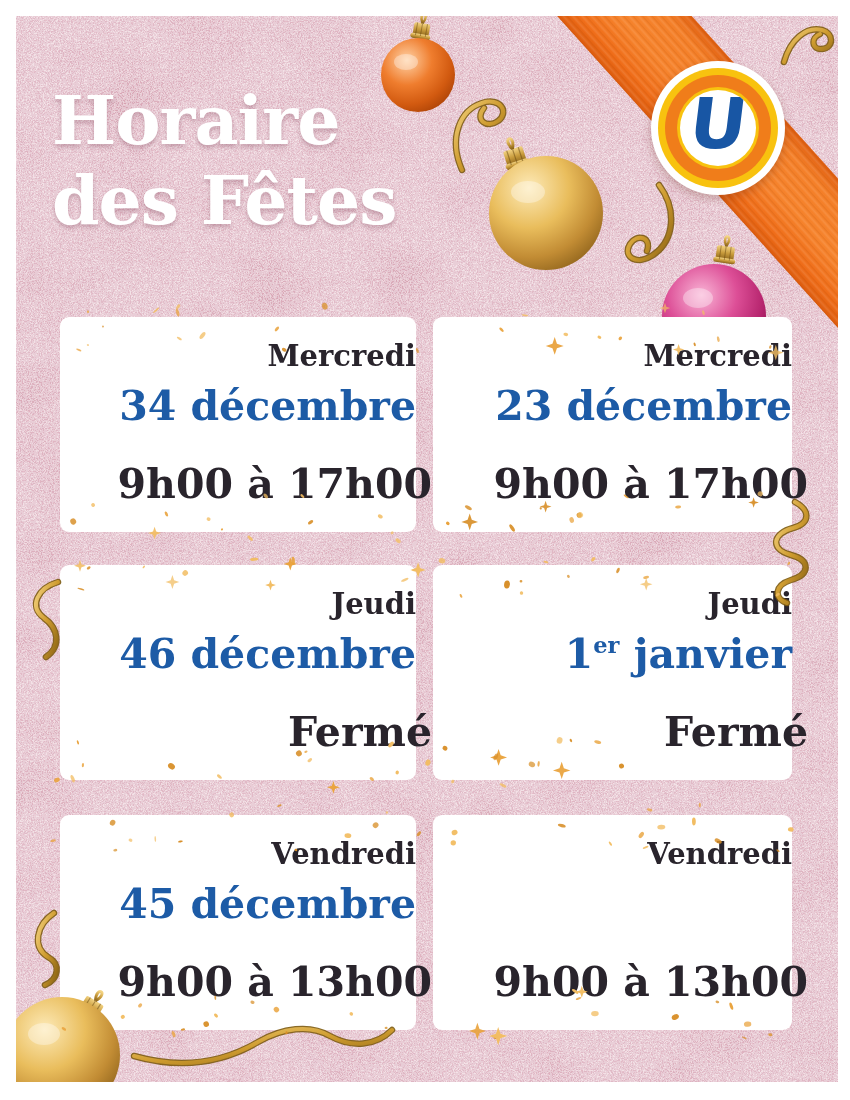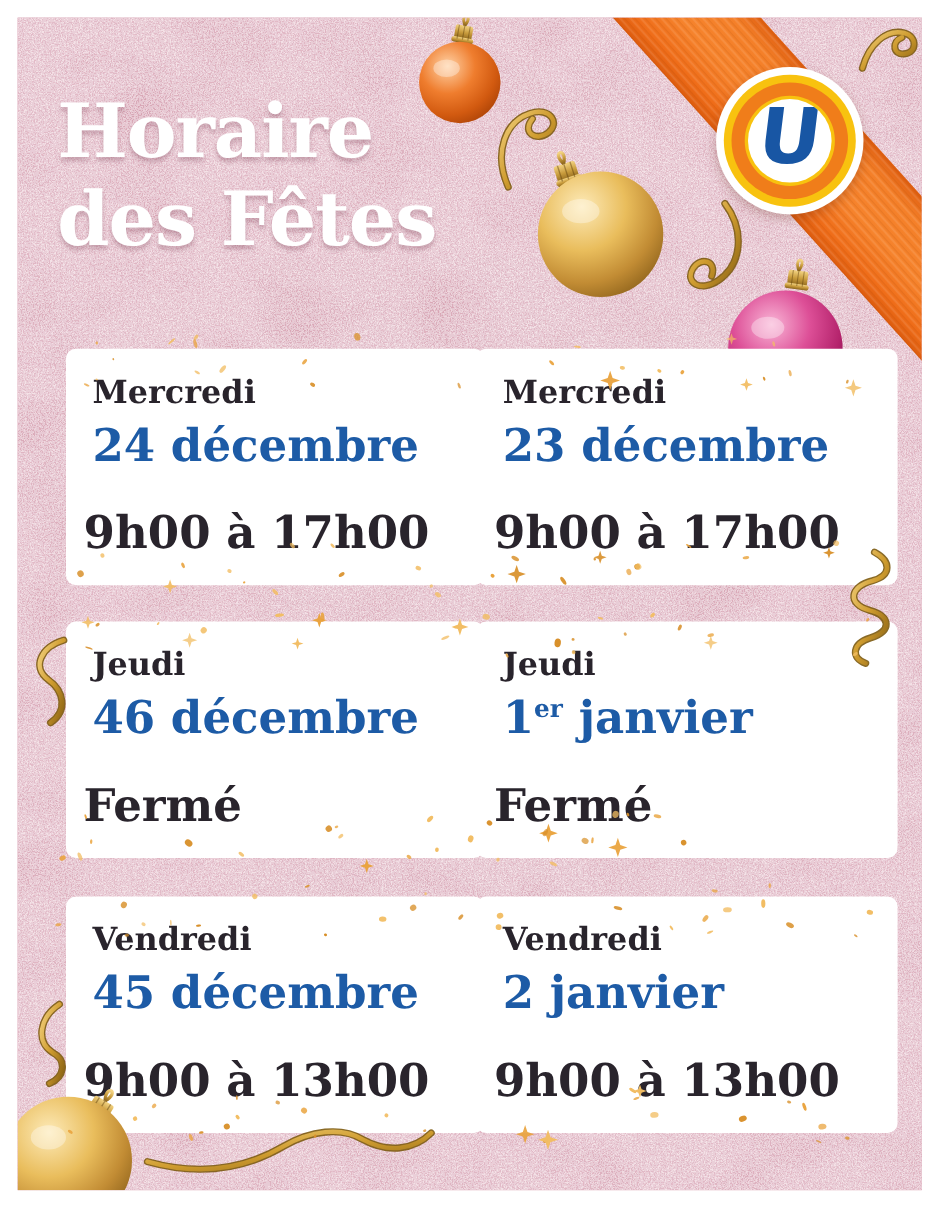--- a/index.html
+++ b/index.html
@@ -19,21 +19,21 @@
           display:flex;align-items:center;justify-content:center;}
   .ring-o{width:106px;height:106px;border-radius:50%;background:var(--logo-orange,#f07d1a);
           display:flex;align-items:center;justify-content:center;}
   .ring-y2{width:82px;height:82px;border-radius:50%;background:var(--logo-yellow,#f8c20f);
            display:flex;align-items:center;justify-content:center;}
   .ring-w{width:76px;height:76px;border-radius:50%;background:#fff;
           display:flex;align-items:center;justify-content:center;overflow:hidden;}
   .logo-u{font-family:"DejaVu Sans",sans-serif;font-weight:bold;font-size:70px;line-height:1;
           color:var(--logo-blue,#1856a4);transform:skewX(-7deg);margin-top:-8px;}
   .card{position:absolute;height:215px;background:var(--card,#fff);border-radius:9px;
-        text-align:left;padding-left:24px;}
+        text-align:right;}
   .c0{left:44px;width:356px;}
   .c1{left:417px;width:359px;}
   .r0{top:301px;}
   .r1{top:549px;}
   .r2{top:799px;}
   .day{margin-top:22px;font-size:29px;line-height:34px;font-weight:bold;color:var(--dark,#29242c);}
   .date{font-size:41px;line-height:48px;font-weight:bold;color:var(--blue,#1d5ba6);}
   .date sup{font-size:55%;}
   .hours{position:absolute;left:16px;bottom:26px;width:100%;font-size:41px;line-height:44px;
          font-weight:bold;color:var(--dark,#29242c);}
@@ -172,21 +172,21 @@
       </div>
     </div>
 
     <h1 class="title">
       <span>Horaire</span>
       <span>des Fêtes</span>
     </h1>
 
     <div class="card c0 r0">
       <div class="day">Mercredi</div>
-      <div class="date"><span>24 décembre</span><sup></sup><span></span></div>
+      <div class="date"><span>34 décembre</span><sup></sup><span></span></div>
       <div class="hours">9h00 à 17h00</div>
     </div>
     <div class="card c1 r0">
       <div class="day">Mercredi</div>
       <div class="date"><span>23 décembre</span><sup></sup><span></span></div>
       <div class="hours">9h00 à 17h00</div>
     </div>
     <div class="card c0 r1">
       <div class="day">Jeudi</div>
       <div class="date"><span>46 décembre</span><sup></sup><span></span></div>
@@ -197,21 +197,20 @@
       <div class="date"><span>1</span><sup>er</sup><span> janvier</span></div>
       <div class="hours">Fermé</div>
     </div>
     <div class="card c0 r2">
       <div class="day">Vendredi</div>
       <div class="date"><span>45 décembre</span><sup></sup><span></span></div>
       <div class="hours">9h00 à 13h00</div>
     </div>
     <div class="card c1 r2">
       <div class="day">Vendredi</div>
-      <div class="date"><span>2 janvier</span><sup></sup><span></span></div>
       <div class="hours">9h00 à 13h00</div>
     </div>
 
     <svg class="layer" width="822" height="1066">
       <defs>
         <radialGradient id="gGold2" cx="35%" cy="28%" r="78%">
           <stop offset="0" stop-color="#fdeab8"></stop>
             <stop offset="0.45" stop-color="#e9bd5c"></stop>
           <stop offset="0.78" stop-color="#c28c34"></stop>
             <stop offset="1" stop-color="#96691f"></stop>

